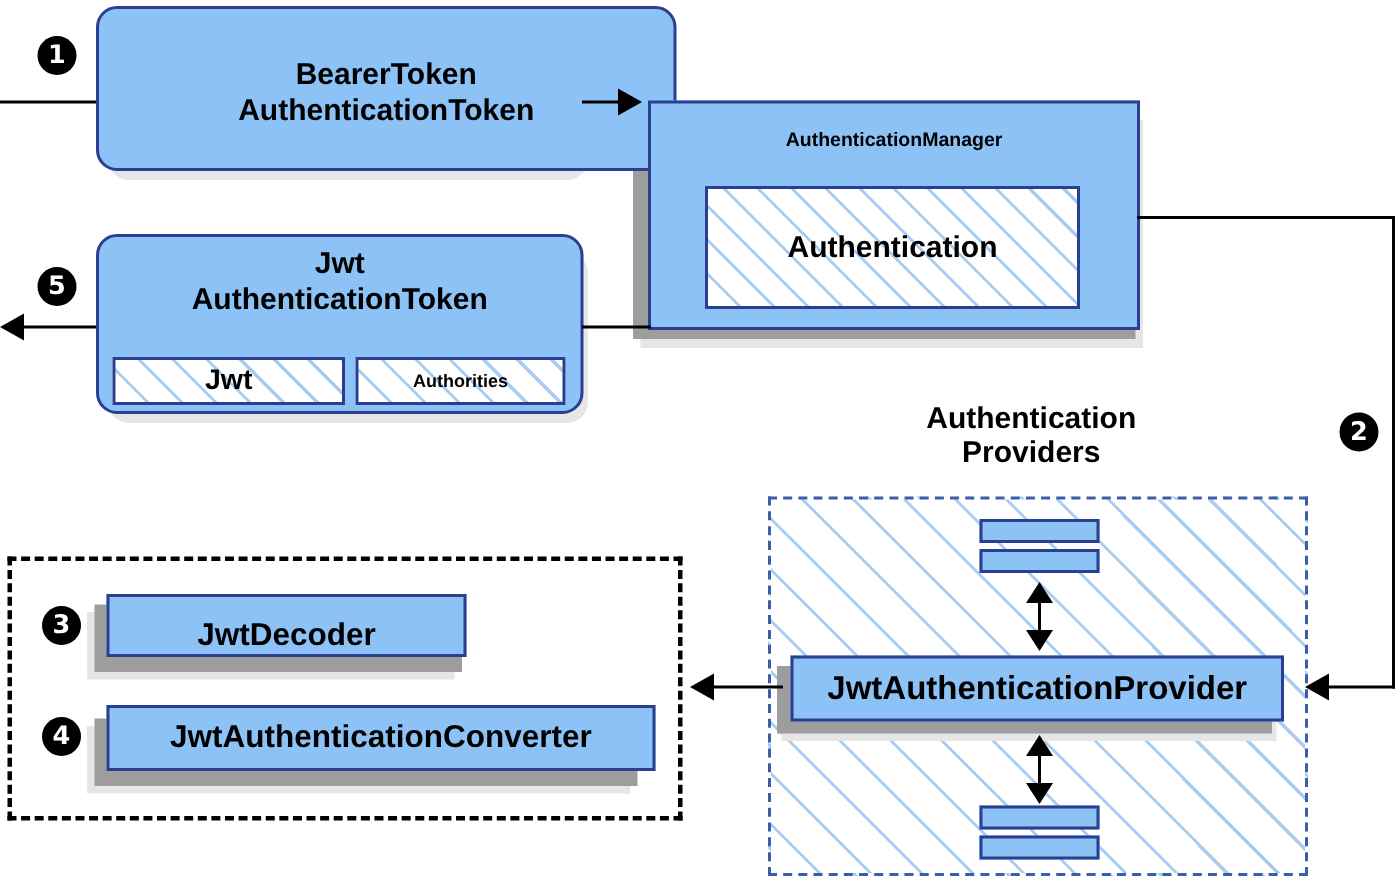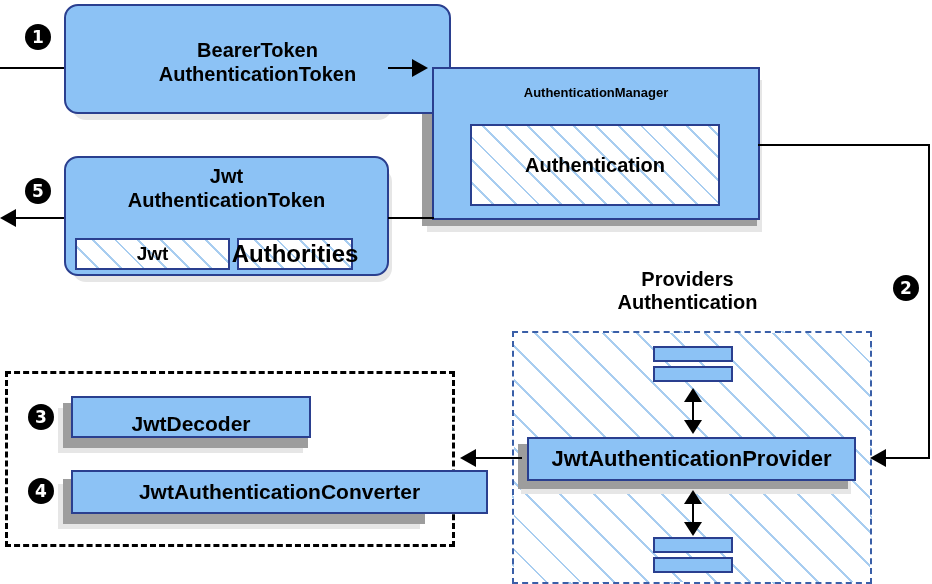--- a/index.html
+++ b/index.html
@@ -209,41 +209,41 @@
   <div class="shadow-dark rounded" style="left:66px; top:162px; width:320px; height:114px;"></div>
   <div class="solid-box rounded" style="left:64px; top:156px; width:325px; height:120px; flex-direction:column; justify-content:flex-start; padding-top:6px;">
     <div style="font-size:20px; line-height:1.2;">
       <div>Jwt</div>
       <div>AuthenticationToken</div>
     </div>
   </div>
   <div class="hatch-box" style="left:75px; top:238px; width:155px; height:32px; font-size:19px;">
     <span>Jwt</span>
   </div>
-  <div class="hatch-box" style="left:237px; top:238px; width:116px; height:32px; font-size:24px;">
+  <div class="hatch-box" style="left:237px; top:238px; width:140px; height:32px; font-size:12px;">
     <span>Authorities</span>
   </div>
   <div class="badge" style="left:25px; top:178px;">
     <span>5</span>
   </div>
 
   <div class="line-h" style="left:14px; top:217px; width:50px;"></div>
   <div class="arrow-left" style="left:0px; top:209px;"></div>
 
   <div class="line-h" style="left:758px; top:144px; width:172px;"></div>
   <div class="line-v" style="left:928px; top:144px; height:315px;"></div>
   <div class="line-h" style="left:886px; top:457px; width:44px;"></div>
   <div class="arrow-left" style="left:870px; top:449px;"></div>
   <div class="badge" style="left:893px; top:275px;">
     <span>2</span>
   </div>
 
   <div class="group-title" style="left:565px; top:268px; width:245px;">
+    <div>Authentication</div>
     <div>Providers</div>
-    <div>Authentication</div>
   </div>
 
   <div class="dashed-blue" style="left:512px; top:331px; width:360px; height:253px;"></div>
 
   <div class="mini-bar" style="left:653px; top:346px; width:80px; height:16px;"></div>
   <div class="mini-bar" style="left:653px; top:366px; width:80px; height:16px;"></div>
   <div class="line-v" style="left:692px; top:390px; height:40px;"></div>
   <div class="arrow-up" style="left:684px; top:388px;"></div>
   <div class="arrow-down" style="left:684px; top:420px;"></div>
 
@@ -268,20 +268,20 @@
   <div class="shadow-dark" style="left:63px; top:403px; width:245px; height:45px; z-index:4;"></div>
   <div class="solid-box" style="left:71px; top:396px; width:240px; height:42px; font-size:21px;align-items:flex-end;">
     <span>JwtDecoder</span>
   </div>
   <div class="badge" style="left:28px; top:404px;">
     <span>3</span>
   </div>
 
   <div class="shadow-light" style="left:58px; top:484px; width:362px; height:45px; z-index:3;"></div>
   <div class="shadow-dark" style="left:63px; top:479px; width:362px; height:45px; z-index:4;"></div>
-  <div class="solid-box" style="left:71px; top:470px; width:417px; height:44px; font-size:21px;">
+  <div class="solid-box" style="left:71px; top:470px; width:366px; height:44px; font-size:21px;">
     <span>JwtAuthenticationConverter</span>
   </div>
   <div class="badge" style="left:28px; top:478px;">
     <span>4</span>
   </div>
 
 </div>
 
 </body></html>

